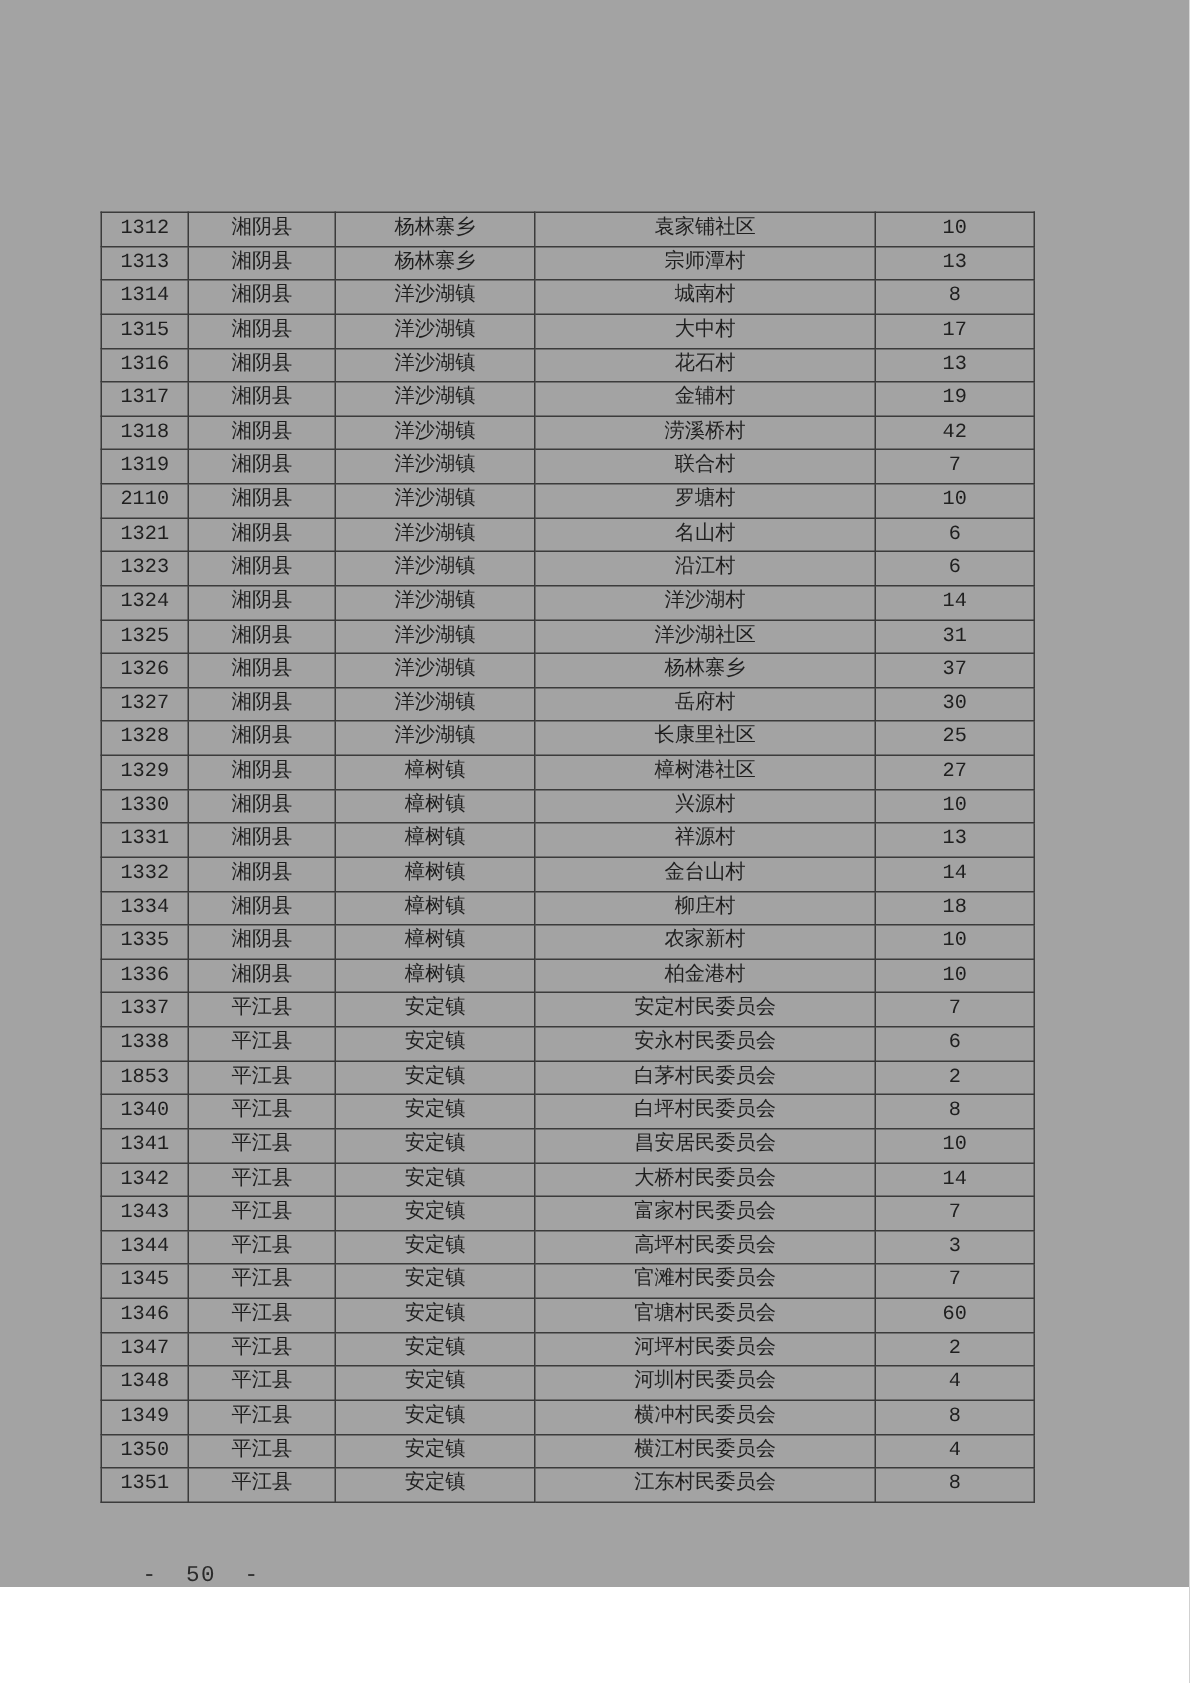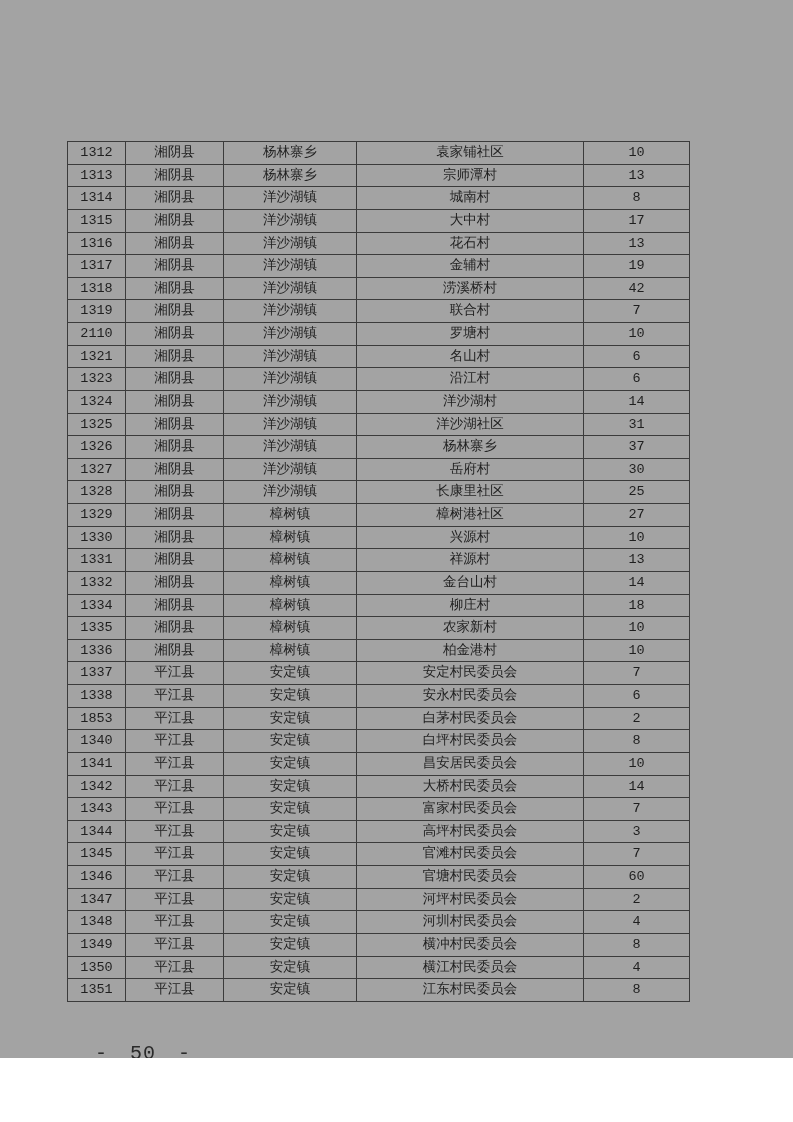--- a/index.html
+++ b/index.html
@@ -33,21 +33,21 @@
     line-height: 1;
     padding: 0;
     white-space: nowrap;
     overflow: hidden;
     color: #1f1f1f;
   }
   .footer-pagenum {
     position: absolute;
     left: 95px;
     top: 1042px;
-    font-size: 20px;
+    font-size: 15px;
     letter-spacing: 1px;
     word-spacing: 9px;
     color: #2a2a2a;
   }
 </style>
 </head>
 <body>
 
 <div class="page">
 

